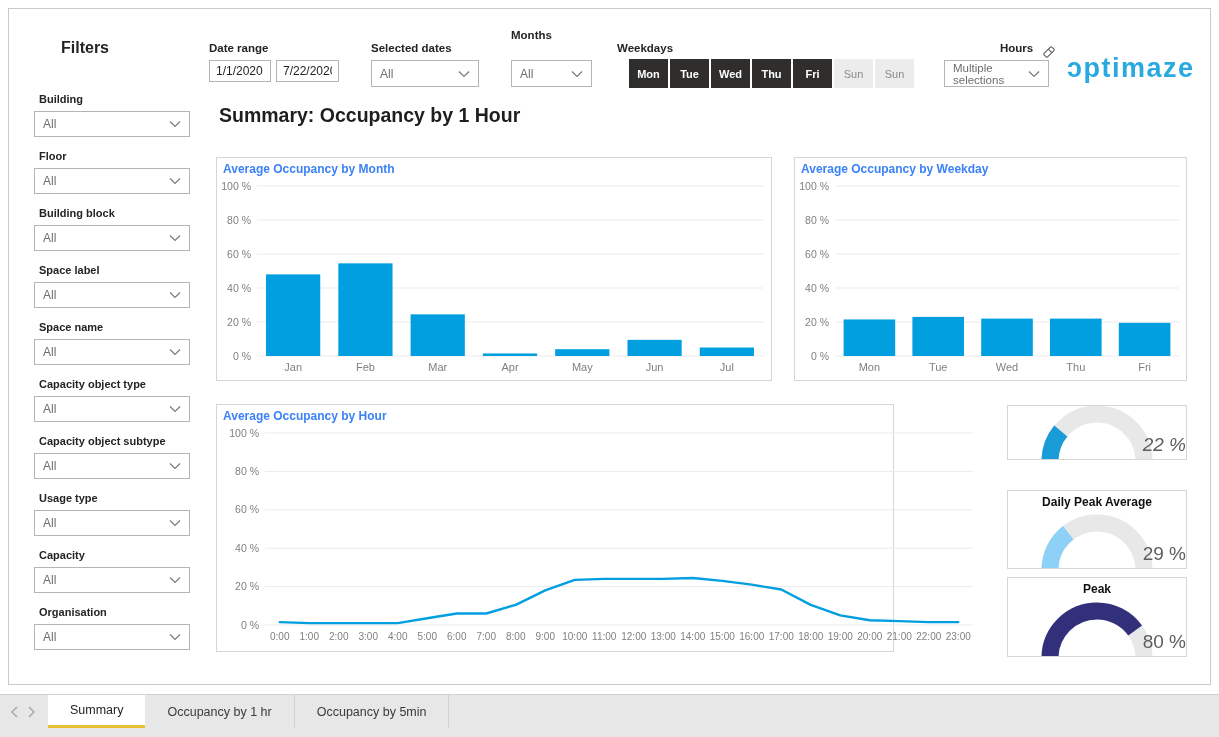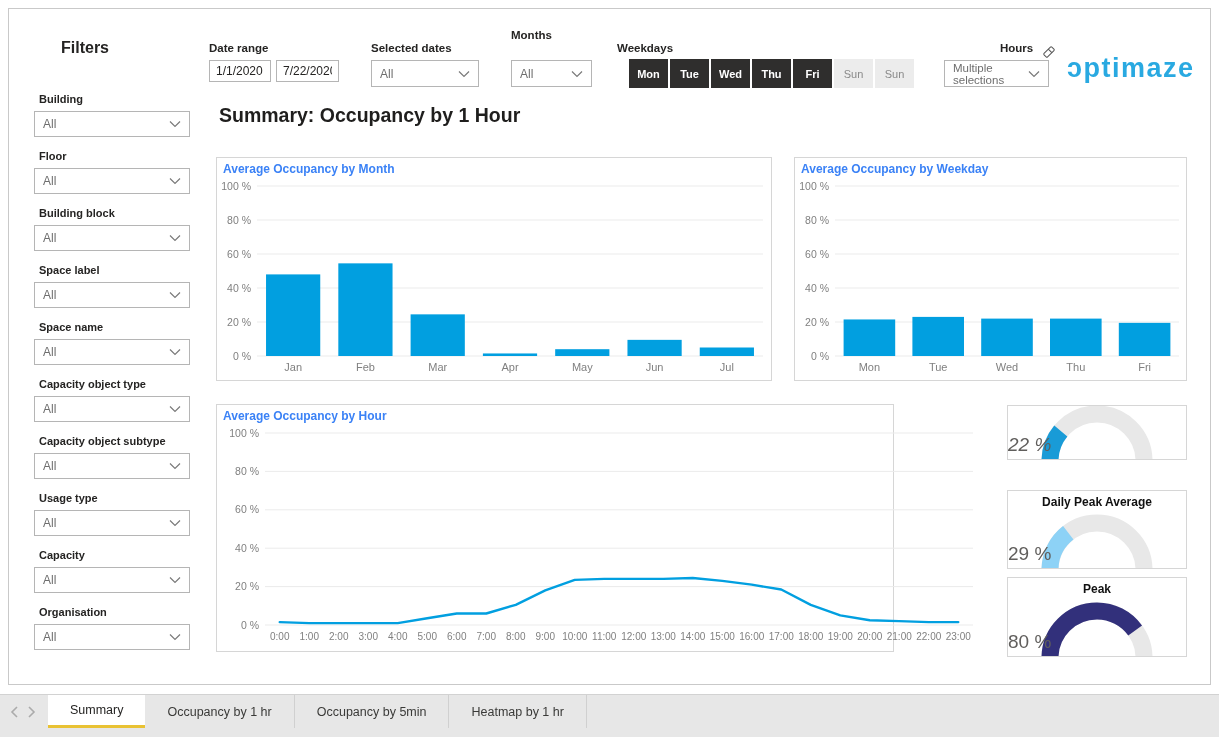--- a/index.html
+++ b/index.html
@@ -41,21 +41,21 @@
   #card-month   { left:207px; top:148px; width:556px; height:224px; }
   #card-weekday { left:785px; top:148px; width:393px; height:224px; }
   #card-hour    { left:207px; top:395px; width:678px; height:248px; }
   .gauge-card { position:absolute; left:998px; width:180px; background:#fff; border:1px solid #d6d6d6; overflow:hidden; }
   #gauge-0 { top:396px; height:55px;font-style:italic; }
   #gauge-1 { top:481px; height:79px; }
   #gauge-2 { top:568px; height:80px; }
   .gauge-title { position:absolute; top:4px; left:0; width:100%; text-align:center;
     font-size:12px; font-weight:bold; color:#111; }
   .gauge-svg { position:absolute; bottom:0; left:50%; transform:translateX(-50%); }
-  .gauge-value { position:absolute; bottom:3px; left:0; width:100%; text-align:left;
+  .gauge-value { position:absolute; bottom:3px; left:0; width:100%; text-align:right;
     font-size:19px; color:#605e5c; }
 
   svg text { font-family:"Liberation Sans","DejaVu Sans",sans-serif; }
 
   
   .tab-strip { position:absolute; left:0; top:694px; width:1219px; height:43px; background:#e7e7e7;
     border-top:1px solid #d2d2d2; }
   .tab-nav { position:absolute; top:0; left:0; width:48px; height:33px; display:flex; align-items:center; }
   .tab-nav svg { margin-left:10px; cursor:pointer; }
   .tabs-row { position:absolute; left:48px; top:0; height:33px; display:flex; }
@@ -345,16 +345,15 @@
           <path d="M7 1 L2 6 L7 11" fill="none" stroke="#ababab" stroke-width="1.6"></path>
         </svg>
       <svg width="8" height="12" viewBox="0 0 8 12">
           <path d="M1 1 L6 6 L1 11" fill="none" stroke="#ababab" stroke-width="1.6"></path>
         </svg>
     </div>
     <div class="tabs-row">
       <div class="tab active">Summary</div>
       <div class="tab">Occupancy by 1 hr</div>
       <div class="tab">Occupancy by 5min</div>
-      <div class="tab">Heatmap by 1 hr</div>
     </div>
   </div>
 </div>
 
 </body></html>

